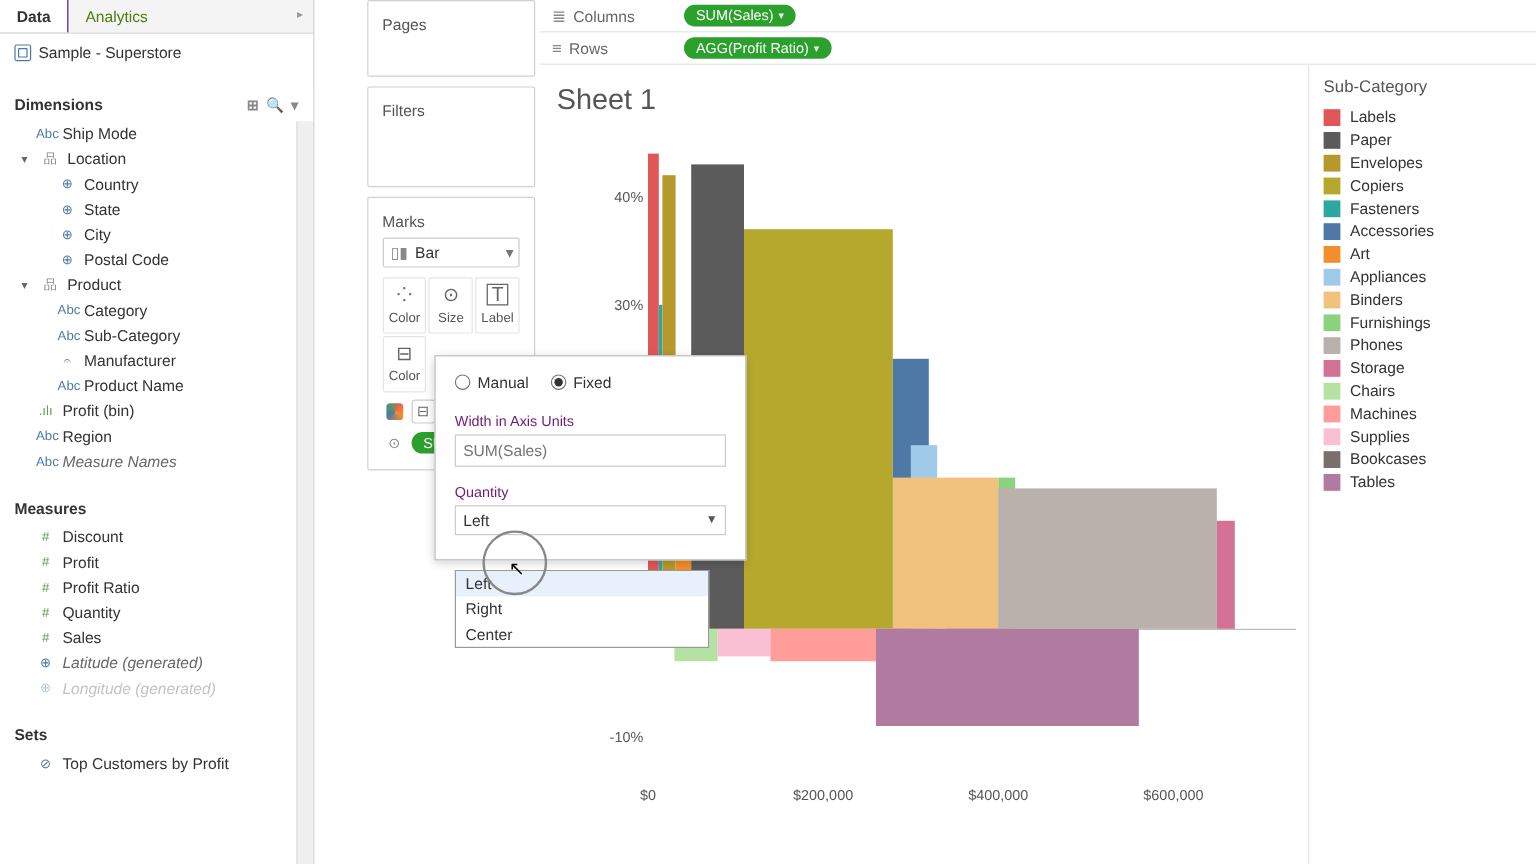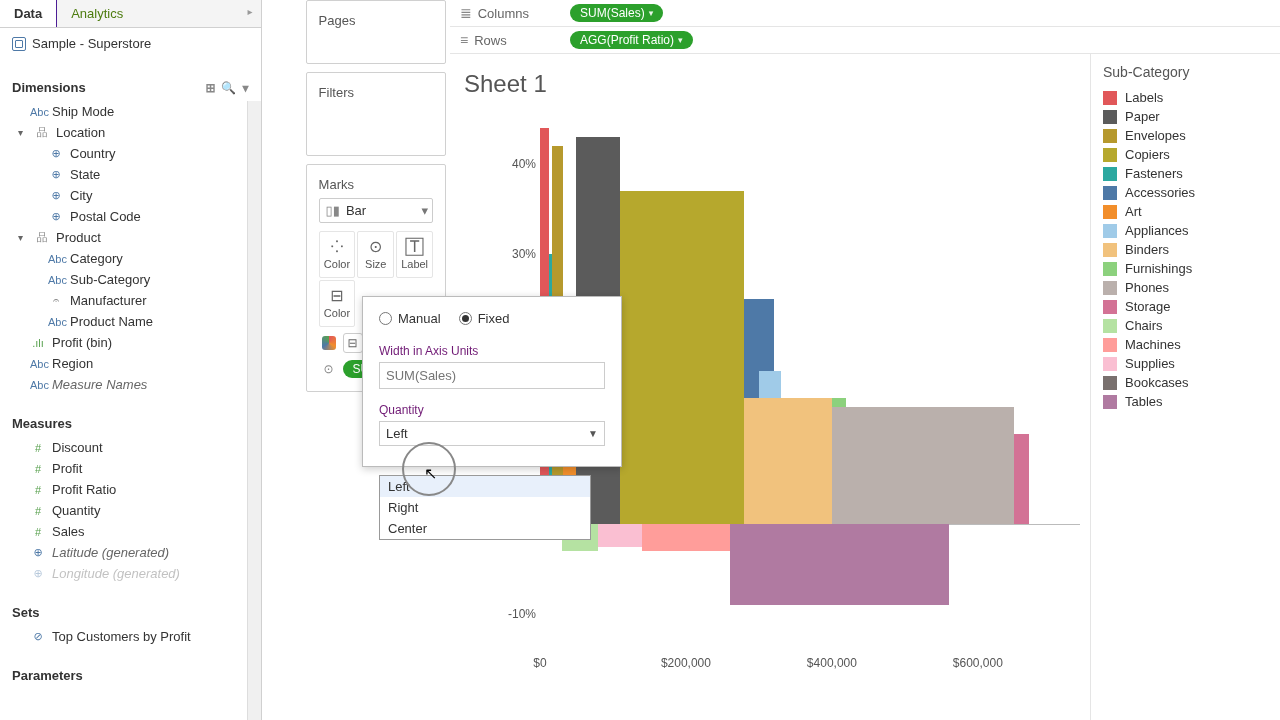--- a/index.html
+++ b/index.html
@@ -214,23 +214,20 @@
         <div class="section-head">
             <span>Sets</span>
           </div>
         <div class="tree">
           <div class="tree-item">
               <span class="type-ico" style="color:#4e79a7">⊘</span>
               <span>Top Customers by Profit</span>
             </div>
         </div>
 
-        <div class="section-head">
-            <span>Parameters</span>
-          </div>
       </div>
       <div class="scrollhint"></div>
     </div>
   </div>
 
   <div class="shelf-col">
     <div class="shelf-card" style="height:64px">
       <div class="shelf-title">Pages</div>
     </div>
     <div class="shelf-card" style="height:84px">

